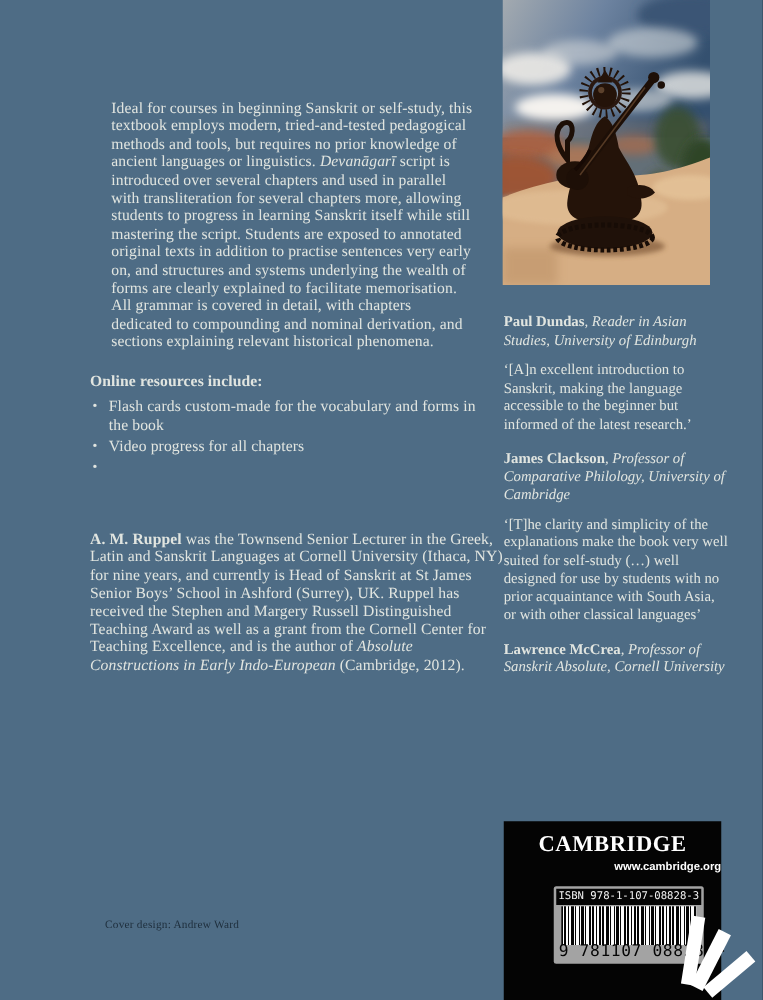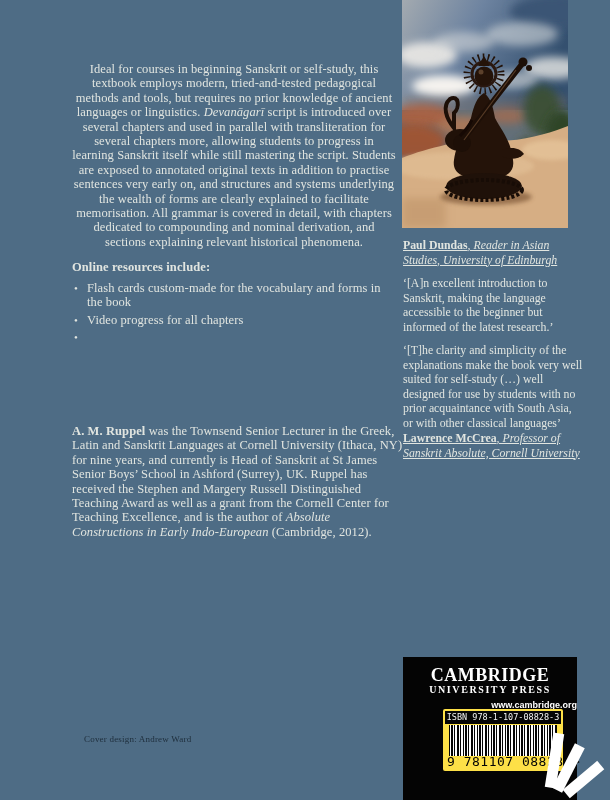--- a/index.html
+++ b/index.html
@@ -7,41 +7,41 @@
     position:relative;width:610px;height:800px;overflow:hidden;
     background:#4e6c85;
     font-family:"Liberation Serif", serif;
     color:#e1e5e0;
   }
   
   .left-col{
     position:absolute;left:72px;top:62px;width:324px;
     font-size:12.5px;line-height:14.4px;letter-spacing:0.1px;
   }
-  .blurb{margin:0;text-align:center;}
+  .blurb{margin:17px;}
   .resources-heading{font-weight:bold;margin:11px 0 6px 0;}
   .resources-list{list-style:none;margin:0;padding:0;}
   .resources-list li{position:relative;padding-left:15px;margin-bottom:3px;max-width:300px;}
   .bullet{position:absolute;left:2px;top:0;font-size:11px;}
   .author-bio{
     position:absolute;left:72px;top:424px;width:332px;margin:0;
     font-size:12.5px;line-height:14.4px;letter-spacing:0.1px;
   }
   .credit{
     position:absolute;left:72px;top:722px;margin:12px;
     font-size:9px;color:#1e2e3c;letter-spacing:0.2px;
   }
   
   .right-col{
     position:absolute;left:403px;top:237px;width:180px;
     font-size:11.8px;line-height:14.5px;
   }
   .quote-block{margin:0 0 9px 0;}
   .quote-text{margin:0;}
-  .quote-attribution{margin:1px 0 0 0;text-decoration:underline;}
+  .quote-attribution{margin:13px 0 0 0;}
   
   .photo{position:absolute;left:402px;top:0;width:166px;height:228px;display:block;}
   
   .publisher-panel{
     position:absolute;left:403px;top:657px;width:174px;height:143px;
     background:#040404;color:#ffffff;
   }
   .brand-1{
     margin:10px 0 0 0;text-align:center;
     font-family:"Liberation Serif",serif;font-weight:bold;
@@ -52,21 +52,21 @@
     font-family:"Liberation Serif",serif;font-weight:bold;
     font-size:10px;line-height:10px;letter-spacing:1.6px;
   }
   .website{
     margin:5px 0 0 40px;
     font-family:"Liberation Sans",sans-serif;font-weight:bold;
     font-size:9px;line-height:10px;text-align:right;
   }
   .barcode-box{
     position:absolute;left:40px;top:52px;width:120px;height:62px;
-    background:#fde047;border-radius:2px;padding:0;
+    background:#a3a3a3;border-radius:2px;padding:0;
   }
   .isbn-strip{
     margin:2px 2px 0 2px;height:13px;background:#050505;color:#f2f2f2;
     font-family:"DejaVu Sans Mono",monospace;font-size:8.5px;line-height:13px;
     text-align:center;letter-spacing:0px;white-space:nowrap;
   }
   .bars{
     height:31px;margin:1px 6px 0 6px;background-color:#fdfdfd;
     background-image:repeating-linear-gradient(90deg,
       #050505 0 1px, transparent 1px 2px,
@@ -175,30 +175,30 @@
   <p class="author-bio"><span style="font-weight: bold;">A. M. Ruppel</span><span> was the Townsend Senior Lecturer in the Greek, Latin and Sanskrit Languages at Cornell University (Ithaca, NY) for nine years, and currently is Head of Sanskrit at St James Senior Boys’ School in Ashford (Surrey), UK. Ruppel has received the Stephen and Margery Russell Distinguished Teaching Award as well as a grant from the Cornell Center for Teaching Excellence, and is the author of </span><span style="font-style: italic;">Absolute Constructions in Early Indo-European</span><span> (Cambridge, 2012).</span></p>
 
   <p class="credit">Cover design: Andrew Ward</p>
 
   <div class="right-col">
     <div class="quote-block">
       <p class="quote-attribution"><span style="font-weight: bold;">Paul Dundas</span><span style="font-style: italic;">, Reader in Asian Studies, University of Edinburgh</span></p>
     </div>
     <div class="quote-block">
       <p class="quote-text">‘[A]n excellent introduction to Sanskrit, making the language accessible to the beginner but informed of the latest research.’</p>
+      <p class="quote-attribution"><span style="font-weight: bold;">James Clackson</span><span style="font-style: italic;">, Professor of Comparative Philology, University of Cambridge</span></p>
     </div>
     <div class="quote-block">
       <p class="quote-text">‘[T]he clarity and simplicity of the explanations make the book very well suited for self-study (…) well designed for use by students with no prior acquaintance with South Asia, or with other classical languages’</p>
       <p class="quote-attribution"><span style="font-weight: bold;">Lawrence McCrea</span><span style="font-style: italic;">, Professor of Sanskrit Absolute, Cornell University</span></p>
     </div>
   </div>
 
   <div class="publisher-panel">
     <p class="brand-1">CAMBRIDGE</p>
-    <p class="brand-2">UNIVERSITY PRESS</p>
     <p class="website">www.cambridge.org</p>
     <div class="barcode-box">
       <div class="isbn-strip">ISBN 978-1-107-08828-3</div>
       <div class="bars"></div>
       <div class="digits-row">
         <span>9 781107 088283</span>
         <span>&gt;</span>
       </div>
     </div>
   </div>

